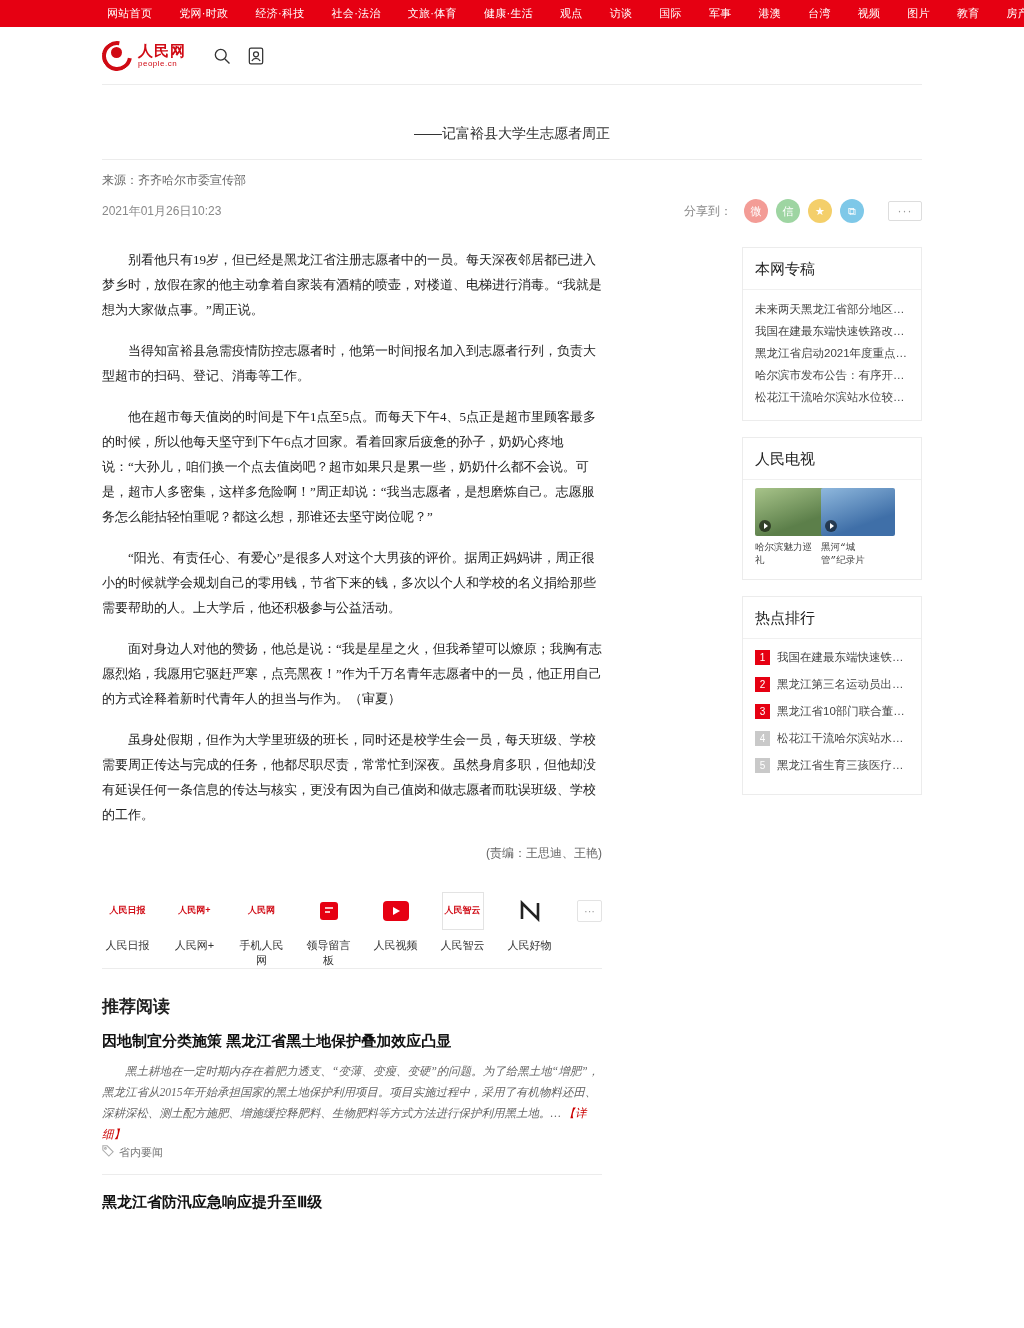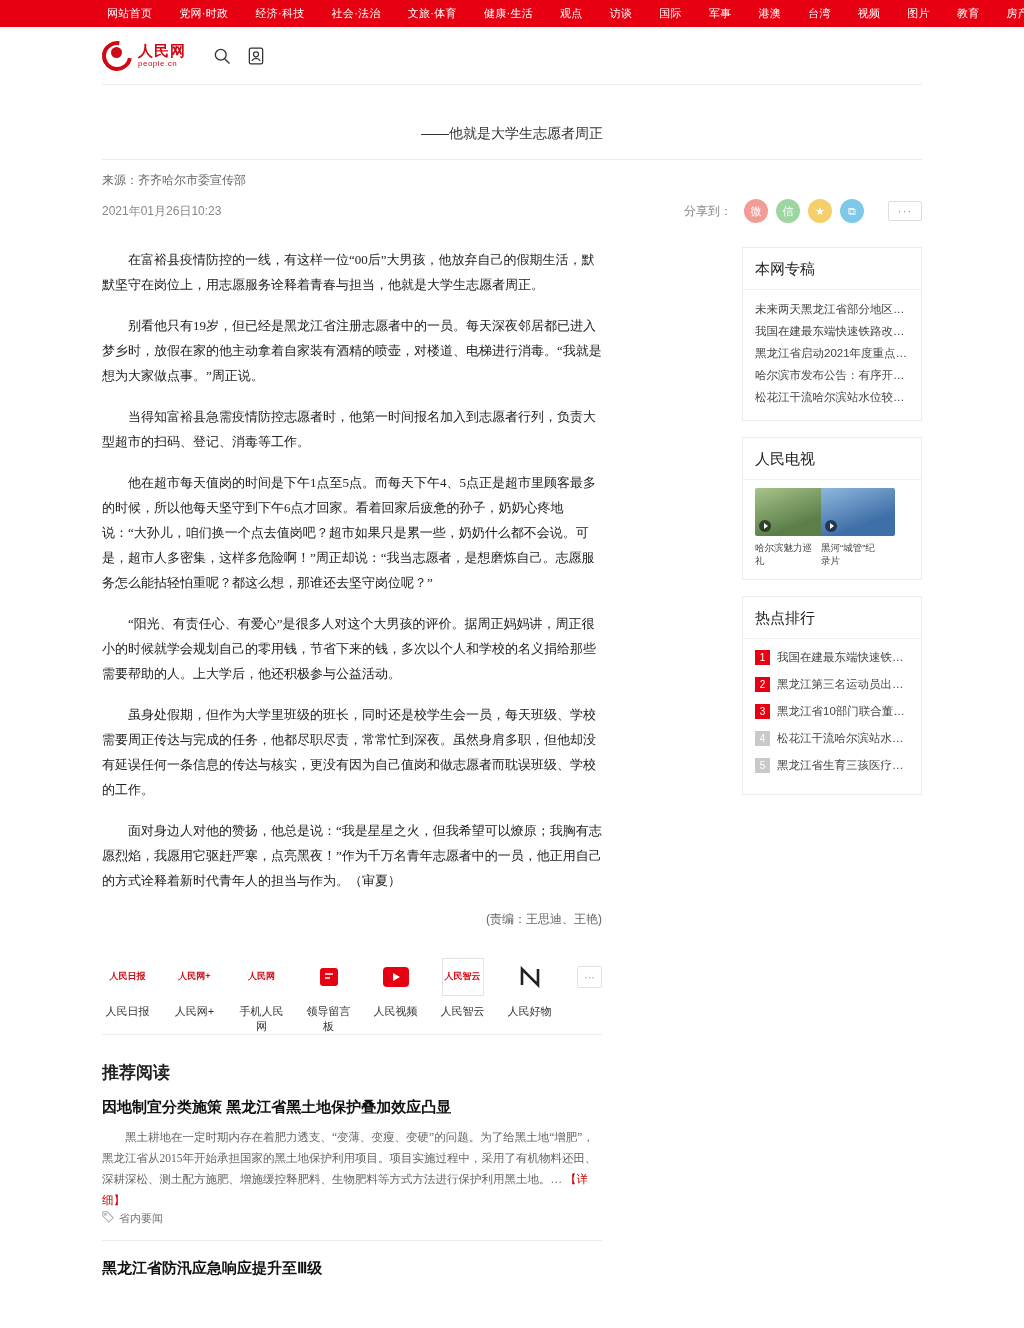--- a/index.html
+++ b/index.html
@@ -150,38 +150,39 @@
   
   .sec-title {
     font-size: 17px; font-weight: bold; color: #222; margin: 26px 0 14px;
   }
   .rec-item { border-bottom: 1px solid #ececec; padding-bottom: 14px; margin-bottom: 18px; }
   .rec-item:last-child { border-bottom: none; }
   .rec-title { font-size: 15px; font-weight: bold; color: #111; margin-bottom: 10px; }
   .rec-text {
     font-size: 11.5px; color: #666; line-height: 21px; text-indent: 2em;
     font-family: "Liberation Serif", serif;
+    font-style: italic;
   }
   .rec-text .detail { color: #c00; }
   .rec-tag { font-size: 11px; color: #777; display: flex; align-items: flex-start; gap: 5px; }
   .tag-ic { width: 12px; height: 12px; color: #aaa; }
 
   
   .card { border: 1px solid #ececec; margin-bottom: 16px; }
   .card-h {
     font-size: 15px; font-weight: normal; color: #222;
     padding: 12px 12px 10px; border-bottom: 1px solid #f0f0f0;
   }
   .card-b { padding: 8px 12px 12px; }
   .s-link {
     font-size: 11.5px; color: #444; line-height: 22px;
     white-space: nowrap; overflow: hidden; text-overflow: ellipsis;
   }
   .tv-row { display: flex; gap: 8px; }
-  .tv-item { width: 58px; }
+  .tv-item { width: 58px; font-family: Liberation Mono, monospace; }
   .tv-img { width: 74px; height: 48px; position: relative; border-radius: 2px; }
   .tv-play {
     position: absolute; left: 4px; bottom: 4px;
     width: 12px; height: 12px; border-radius: 50%;
     background: rgba(0,0,0,.55);
     display:flex;align-items:center;justify-content:center;
   }
   .tv-play:after{ content:""; border-left:4px solid #fff; border-top:3px solid transparent; border-bottom:3px solid transparent; margin-left:1px;}
   .tv-cap { font-size: 9.5px; color: #444; margin-top: 5px; line-height: 13px; }
   .rank-row { display: flex; align-items: flex-start; gap: 7px; margin-bottom: 7px; }
@@ -250,45 +251,44 @@
         <svg viewBox="0 0 24 24" width="20" height="20" fill="none" stroke="#333" stroke-width="1.5">
           <rect x="4" y="2.5" width="16" height="19" rx="2"></rect>
           <circle cx="12" cy="10" r="3"></circle>
           <path d="M7 18c1.2-2.2 3-3.2 5-3.2s3.8 1 5 3.2"></path>
         </svg>
       </span>
     </div>
   </div>
 
   <div class="article-head">
-    <div class="art-sub">——他就是大学生志愿者周正</div>
+    <div class="art-sub">——记富裕县大学生志愿者周正</div>
   </div>
   <div class="meta-src">来源：齐齐哈尔市委宣传部</div>
   <div class="meta-row">
     <div class="meta-date">2021年01月26日10:23</div>
     <div class="share">
       <span class="share-label">分享到：</span>
       <span class="share-btn sb1">微</span>
       <span class="share-btn sb2">信</span>
       <span class="share-btn sb3">★</span>
       <span class="share-btn sb4">⧉</span>
     </div>
     <div class="more-btn">···</div>
   </div>
 
   <div class="content">
 
     <div class="main">
-      <p>在富裕县疫情防控的一线，有这样一位“00后”大男孩，他放弃自己的假期生活，默默坚守在岗位上，用志愿服务诠释着青春与担当，他就是大学生志愿者周正。</p>
       <p>别看他只有19岁，但已经是黑龙江省注册志愿者中的一员。每天深夜邻居都已进入梦乡时，放假在家的他主动拿着自家装有酒精的喷壶，对楼道、电梯进行消毒。“我就是想为大家做点事。”周正说。</p>
       <p>当得知富裕县急需疫情防控志愿者时，他第一时间报名加入到志愿者行列，负责大型超市的扫码、登记、消毒等工作。</p>
       <p>他在超市每天值岗的时间是下午1点至5点。而每天下午4、5点正是超市里顾客最多的时候，所以他每天坚守到下午6点才回家。看着回家后疲惫的孙子，奶奶心疼地说：“大孙儿，咱们换一个点去值岗吧？超市如果只是累一些，奶奶什么都不会说。可是，超市人多密集，这样多危险啊！”周正却说：“我当志愿者，是想磨炼自己。志愿服务怎么能拈轻怕重呢？都这么想，那谁还去坚守岗位呢？”</p>
       <p>“阳光、有责任心、有爱心”是很多人对这个大男孩的评价。据周正妈妈讲，周正很小的时候就学会规划自己的零用钱，节省下来的钱，多次以个人和学校的名义捐给那些需要帮助的人。上大学后，他还积极参与公益活动。</p>
+      <p>面对身边人对他的赞扬，他总是说：“我是星星之火，但我希望可以燎原；我胸有志愿烈焰，我愿用它驱赶严寒，点亮黑夜！”作为千万名青年志愿者中的一员，他正用自己的方式诠释着新时代青年人的担当与作为。（审夏）</p>
       <p>虽身处假期，但作为大学里班级的班长，同时还是校学生会一员，每天班级、学校需要周正传达与完成的任务，他都尽职尽责，常常忙到深夜。虽然身肩多职，但他却没有延误任何一条信息的传达与核实，更没有因为自己值岗和做志愿者而耽误班级、学校的工作。</p>
-      <p>面对身边人对他的赞扬，他总是说：“我是星星之火，但我希望可以燎原；我胸有志愿烈焰，我愿用它驱赶严寒，点亮黑夜！”作为千万名青年志愿者中的一员，他正用自己的方式诠释着新时代青年人的担当与作为。（审夏）</p>
       <div class="editor">(责编：王思迪、王艳)</div>
 
       <div class="apps">
         <div class="app">
           <div class="box">人民日报</div>
           <div class="app-label">人民日报</div>
         </div>
         <div class="app">
           <div class="box">人民网+</div>
           <div class="app-label">人民网+</div>

